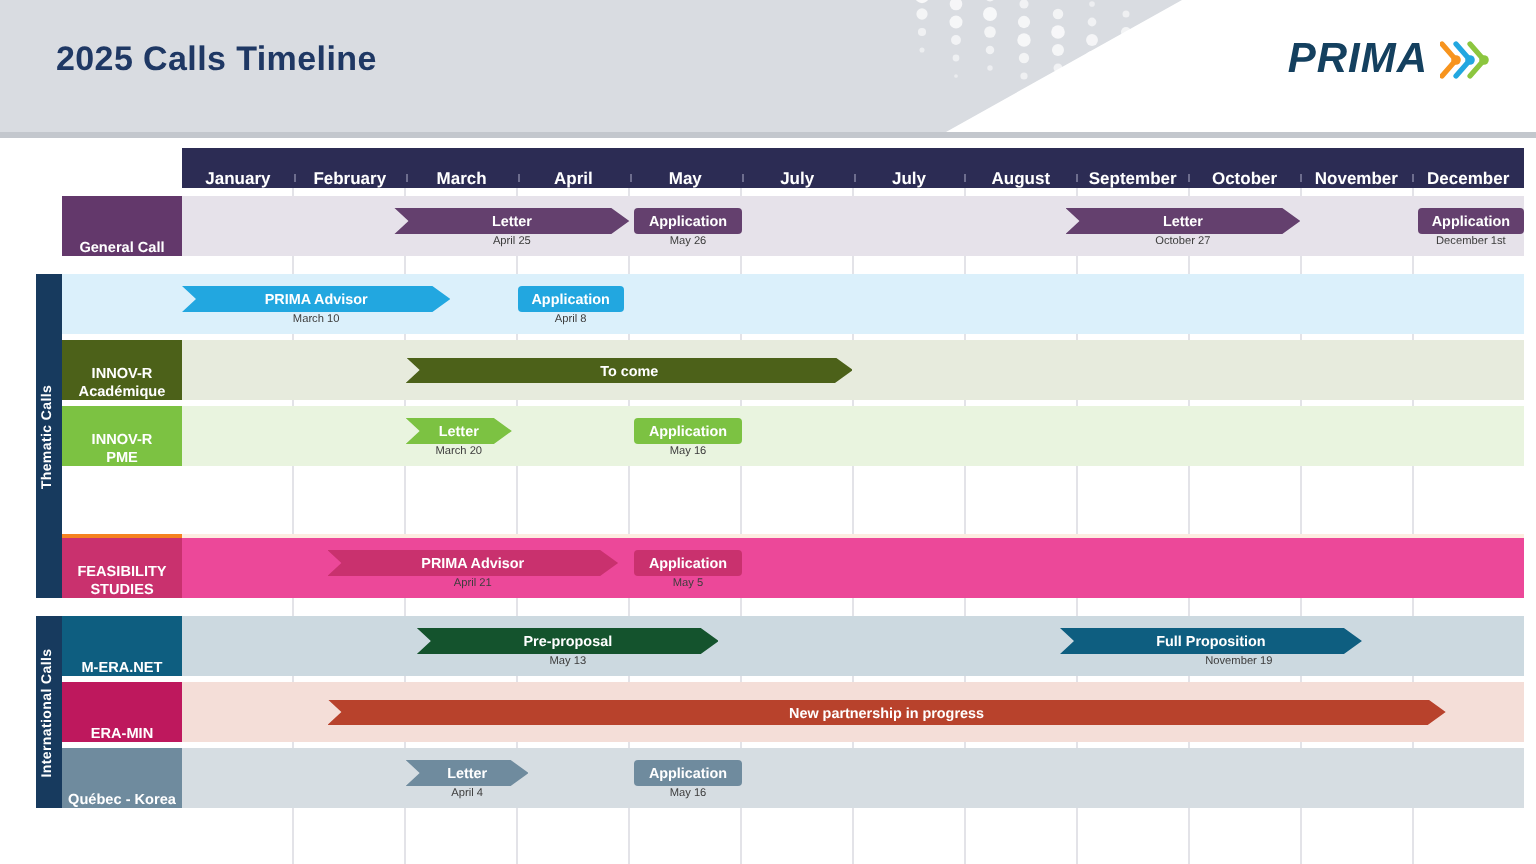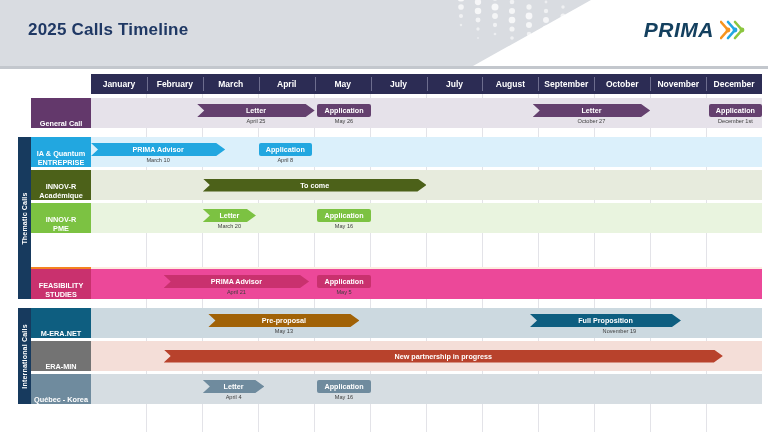--- a/index.html
+++ b/index.html
@@ -31,21 +31,21 @@
   #logo-wrap { position: absolute; right: 22px; top: 18px; display: flex; align-items: center; gap: 6px; font-style: italic; }
   #logo-text { font-size: 21px; font-weight: bold; color: #14405f; letter-spacing: .5px; }
   #header-rule { position: absolute; left: 0; top: 66px; width: 768px; height: 3px; background: #c3c7cd; }
 
   
   
   #chart { position: absolute; left: 0; top: 69px; width: 768px; height: 363px; background: #fff; }
 
   #month-header {
     position: absolute; left: 91px; top: 5px; width: 671px; height: 20px;
-    background: #2c2c54; display: flex;
+    background: #2c2c54; display: flex; align-items: flex-end;
   }
   .month-cell {
     flex: 1 1 0; position: relative;
     color: #ffffff; font-size: 8.5px; font-weight: bold;
     display: flex; align-items: center; justify-content: center;
   }
   .month-cell + .month-cell::before {
     content: ""; position: absolute; left: 0; top: 3px; bottom: 3px;
     width: 1px; background: #6d6d8e;
   }
@@ -252,24 +252,20 @@
               <span>Letter</span>
             </div>
             <div class="datelbl" style="left: 441.742px; width: 117.425px; top: 20px;">October 27</div>
             <div class="bar tag" style="left: 617.879px; width: 53.1208px; top: 6px; background: rgb(100, 64, 110);">
               <span>Application</span>
             </div>
             <div class="datelbl" style="left: 617.879px; width: 53.1208px; top: 20px;">December 1st</div>
           </div>
         </div>
         <div class="row" style="top: 68px; height: 30px; background: rgb(219, 240, 251);">
-          <div class="row-label" style="background: rgb(34, 167, 224);">
-            <span>IA &amp; Quantum</span>
-            <span>ENTREPRISE</span>
-          </div>
           <div class="row-track">
             <div class="bar arrow" style="left: 0px; width: 134.2px; top: 6px; background: rgb(34, 167, 224);">
               <span>PRIMA Advisor</span>
             </div>
             <div class="datelbl" style="left: 0px; width: 134.2px; top: 20px;">March 10</div>
             <div class="bar tag" style="left: 167.75px; width: 53.1208px; top: 6px; background: rgb(34, 167, 224);">
               <span>Application</span>
             </div>
             <div class="datelbl" style="left: 167.75px; width: 53.1208px; top: 20px;">April 8</div>
           </div>
@@ -326,32 +322,32 @@
               <span>Application</span>
             </div>
             <div class="datelbl" style="left: 226.462px; width: 53.1208px; top: 20px;">May 5</div>
           </div>
         </div>
         <div class="row" style="top: 239px; height: 30px; background: rgb(204, 217, 224);">
           <div class="row-label" style="background: rgb(14, 94, 128);">
             <span>M-ERA.NET</span>
           </div>
           <div class="row-track">
-            <div class="bar arrow" style="left: 117.425px; width: 150.975px; top: 6px; background: #a16207;">
+            <div class="bar arrow" style="left: 117.425px; width: 150.975px; top: 6px; background: #14532d;">
               <span>Pre-proposal</span>
             </div>
             <div class="datelbl" style="left: 117.425px; width: 150.975px; top: 20px;">May 13</div>
             <div class="bar arrow" style="left: 439px; width: 150.975px; top: 6px; background: rgb(14, 94, 128);">
               <span>Full Proposition</span>
             </div>
             <div class="datelbl" style="left: 452.925px; width: 150.975px; top: 20px;">November 19</div>
           </div>
         </div>
         <div class="row" style="top: 272px; height: 30px; background: rgb(244, 222, 216);">
-          <div class="row-label" style="background: #737373;">
+          <div class="row-label" style="background: #be185d;">
             <span>ERA-MIN</span>
           </div>
           <div class="row-track">
             <div class="bar arrow" style="left: 72.6917px; width: 559.167px; top: 8.5px; background: rgb(184, 66, 44);">
               <span>New partnership in progress</span>
             </div>
           </div>
         </div>
         <div class="row" style="top: 305px; height: 30px; background: rgb(214, 221, 226);">
           <div class="row-label" style="background: rgb(111, 139, 158);">

